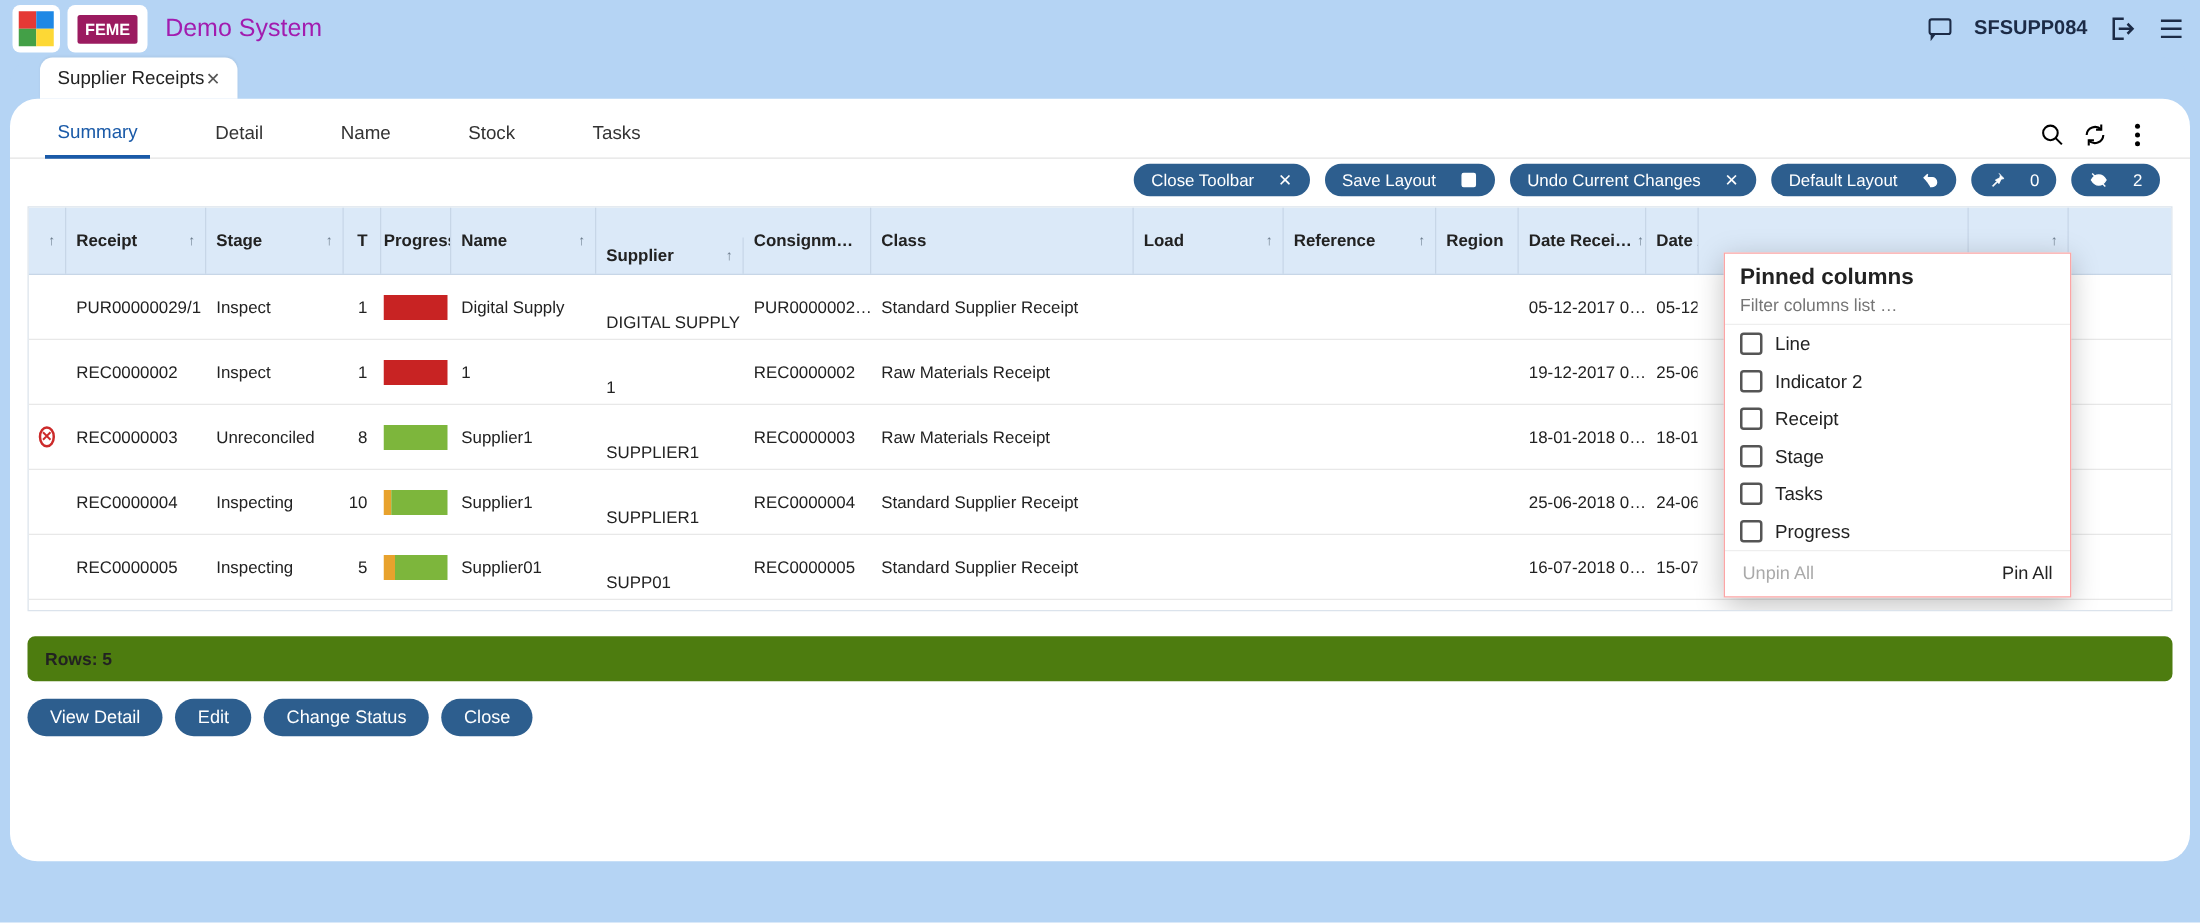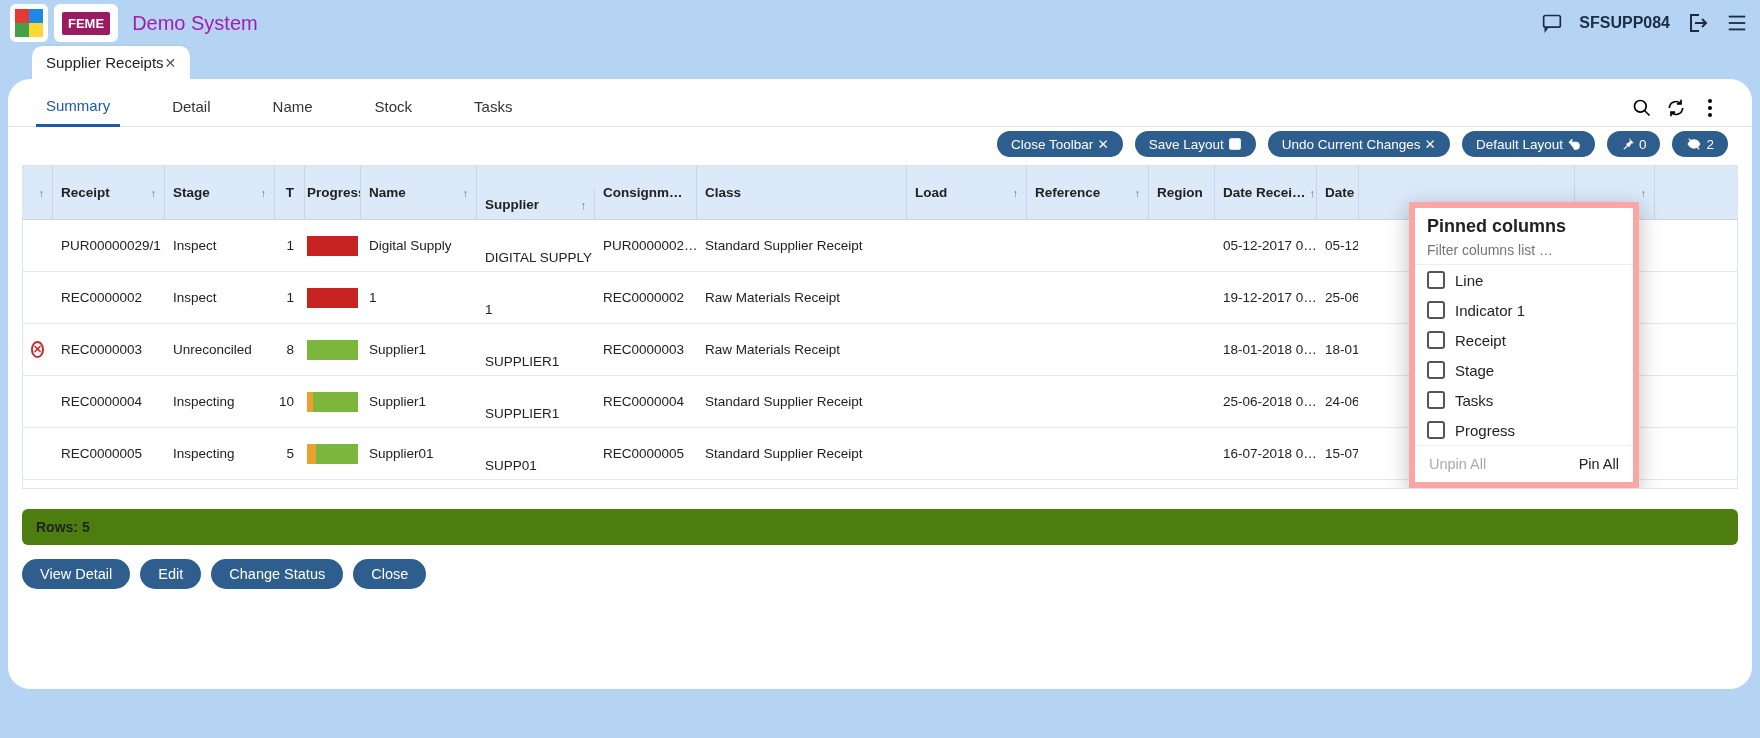--- a/index.html
+++ b/index.html
@@ -122,21 +122,21 @@
 
   .pillbar {
     display:flex; justify-content:flex-end; gap:12px;
     padding: 4px 24px 8px;
   }
   .pill {
     background:#2d5e8e; color:#fff;
     border-radius: 16px;
     padding: 5px 14px;
     font-size: 13.5px;
-    display:flex; align-items:center; gap:4px;
+    display:flex; align-items:center; gap:19px;
     cursor:pointer; border:none;
   }
   .pill svg, .pill .pill-ico { fill:#fff; stroke:#fff; }
 
   
   .grid {
     margin: 0 14px;
     border: 1px solid #dbe3ec;
     overflow: hidden;
     position: relative;
@@ -196,24 +196,24 @@
 
   .err-circle {
     width:17px;height:17px;border:2px solid #cc2a2a;border-radius:50%;
     display:flex;align-items:center;justify-content:center;
     color:#cc2a2a; font-size:11px; font-weight:700;
   }
 
   
   .popover {
     position:absolute;
-    top:36px; right:98px;
-    width:230px;
+    top:36px; right:80px;
+    width:278px;
     background:#fff;
-    border:6px solid #fca5a5;
+    border:1px solid #fca5a5;
     box-shadow: 0 6px 22px rgba(0,0,0,0.25);
     z-index:50;
     font-size:15px;
   }
   .popover h4 { font-size:18px; font-weight:700; padding:8px 12px 4px; }
   .popover .filter {
     padding: 0 12px 6px;
   }
   .popover .filter input {
     width:100%; border:none; font-size:14px; color:#888; outline:none;
@@ -562,21 +562,21 @@
         <div class="filter">
           <input type="text" placeholder="Filter columns list …" style="">
         </div>
         <div class="list">
           <div class="opt">
               <span class="cb"></span>
               <span>Line</span>
             </div>
           <div class="opt">
               <span class="cb"></span>
-              <span>Indicator 1</span>
+              <span>Indicator 2</span>
             </div>
           <div class="opt">
               <span class="cb"></span>
               <span>Receipt</span>
             </div>
           <div class="opt">
               <span class="cb"></span>
               <span>Stage</span>
             </div>
           <div class="opt">

